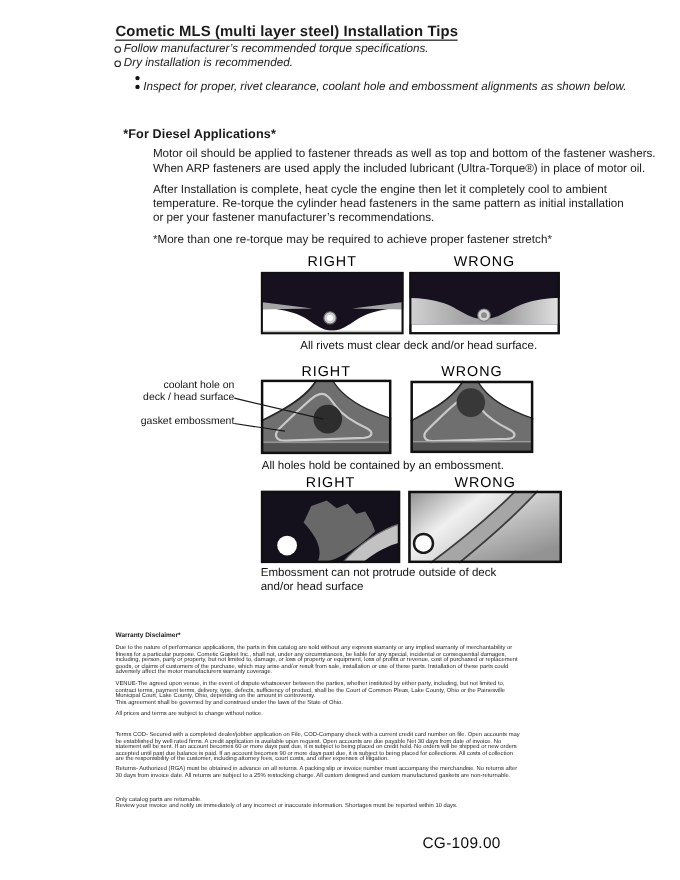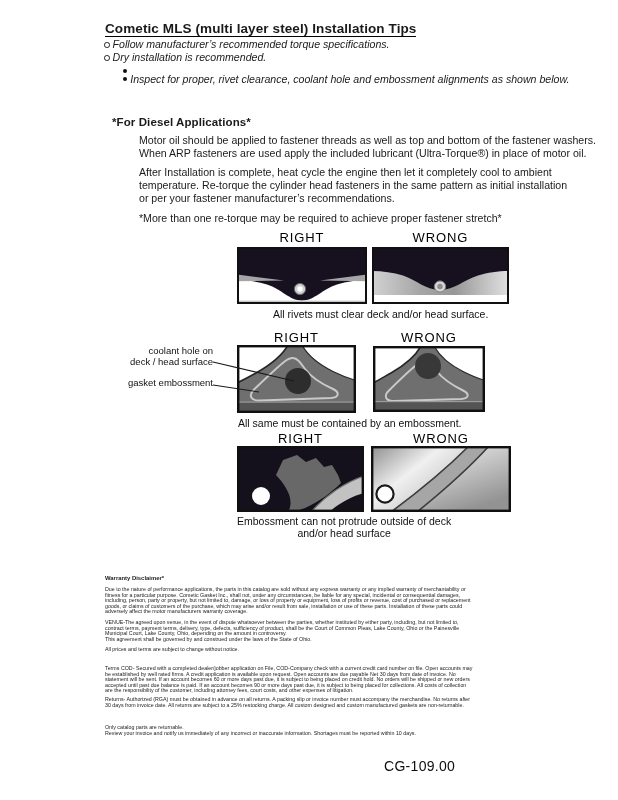--- a/index.html
+++ b/index.html
@@ -18,21 +18,21 @@
   .diesel-heading{left:112px;top:116px;font-size:11.5px;font-weight:700;letter-spacing:.1px;}
   .para{left:112px;font-size:10.6px;line-height:13.2px;margin-left:27px;}
   .p1{top:134px;} .p2{top:166px;} .p3{top:212px;}
 
   .dlabel{top:0;font-size:13px;letter-spacing:.9px;text-align:center;color:#000000;}
   .r1l{top:230px;left:237px;width:130px;} .r1r{top:230px;left:372px;width:137px;}
   .r2l{top:330px;left:237px;width:119px;} .r2r{top:330px;left:373px;width:112px;}
   .r3l{top:431px;left:237px;width:127px;} .r3r{top:431px;left:371px;width:140px;}
 
   .caption{font-size:10.5px;line-height:12px;color:#111;}
-  .cap1{left:237px;top:308px;margin-left:36px;} .cap2{left:238px;top:417px;} .cap3{left:237px;top:515px;text-align:center;}
+  .cap1{left:237px;top:308px;margin-left:36px;} .cap2{left:238px;top:417px;} .cap3{left:237px;top:515px;}
 
   .anno{font-size:9.5px;line-height:11px;text-align:right;width:105px;left:108px;color:#111;}
   .anno1{top:345px;} .anno2{top:377px;}
 
   .warranty{left:105px;top:0;width:412px;font-size:5.3px;line-height:5.55px;color:#222;}
   .w-head{left:105px;top:575px;font-size:5.9px;font-weight:700;}
   .wp{left:105px;width:412px;}
   .wp1{top:587px;} .wp2{top:620px;} .wp3{top:647px;} .wp4{top:666px;} .wp5{top:697px;} .wp6{top:725px;}
 
   .page-code{left:384px;top:758px;font-size:14px;letter-spacing:.3px;color:#0d0d0d;}
@@ -133,21 +133,21 @@
   <line x1="2" y1="55.5" x2="110" y2="55.5" stroke="#9b9b9b" stroke-width="1.2"></line>
   <rect x="2" y="56.5" width="108" height="8" fill="#545454"></rect>
   <rect x="1.2" y="1.2" width="109.6" height="63.6" fill="none" stroke="#101010" stroke-width="2.4"></rect>
 </svg>
 
 <svg class="abs" style="left:211px;top:355px;z-index:5" width="90" height="40" viewBox="0 0 90 40">
   <line x1="2" y1="7" x2="83" y2="26" stroke="#1a1a1a" stroke-width="1.1"></line>
   <line x1="2" y1="30" x2="48" y2="37" stroke="#1a1a1a" stroke-width="1.1"></line>
 </svg>
 
-<div class="abs caption cap2">All same must be contained by an embossment.</div>
+<div class="abs caption cap2">All holes hold be contained by an embossment.</div>
 
 <div class="abs dlabel r3l">RIGHT</div>
 <div class="abs dlabel r3r">WRONG</div>
 
 <svg class="abs" style="left:237px;top:446px" width="127" height="66" viewBox="0 0 127 66">
   <rect width="127" height="66" fill="#14101c"></rect>
   <path d="M127,30 C108,36 88,50 74,66 L92,66 C104,56 116,50 127,47 Z" fill="#c2c2c2"></path>
   <path d="M127,30 C108,36 88,50 74,66" fill="none" stroke="#6f6f6f" stroke-width="1.2"></path>
   <path d="M39,29 L46,14 L60,9 L69,16 L79,12 L87,21 L95,19 L101,29 L104,37 C95,46 82,56 68,62 L56,66 L52,64 C57,52 49,40 39,29 Z" fill="#686868"></path>
   <circle cx="24" cy="50" r="9" fill="#ffffff"></circle>

